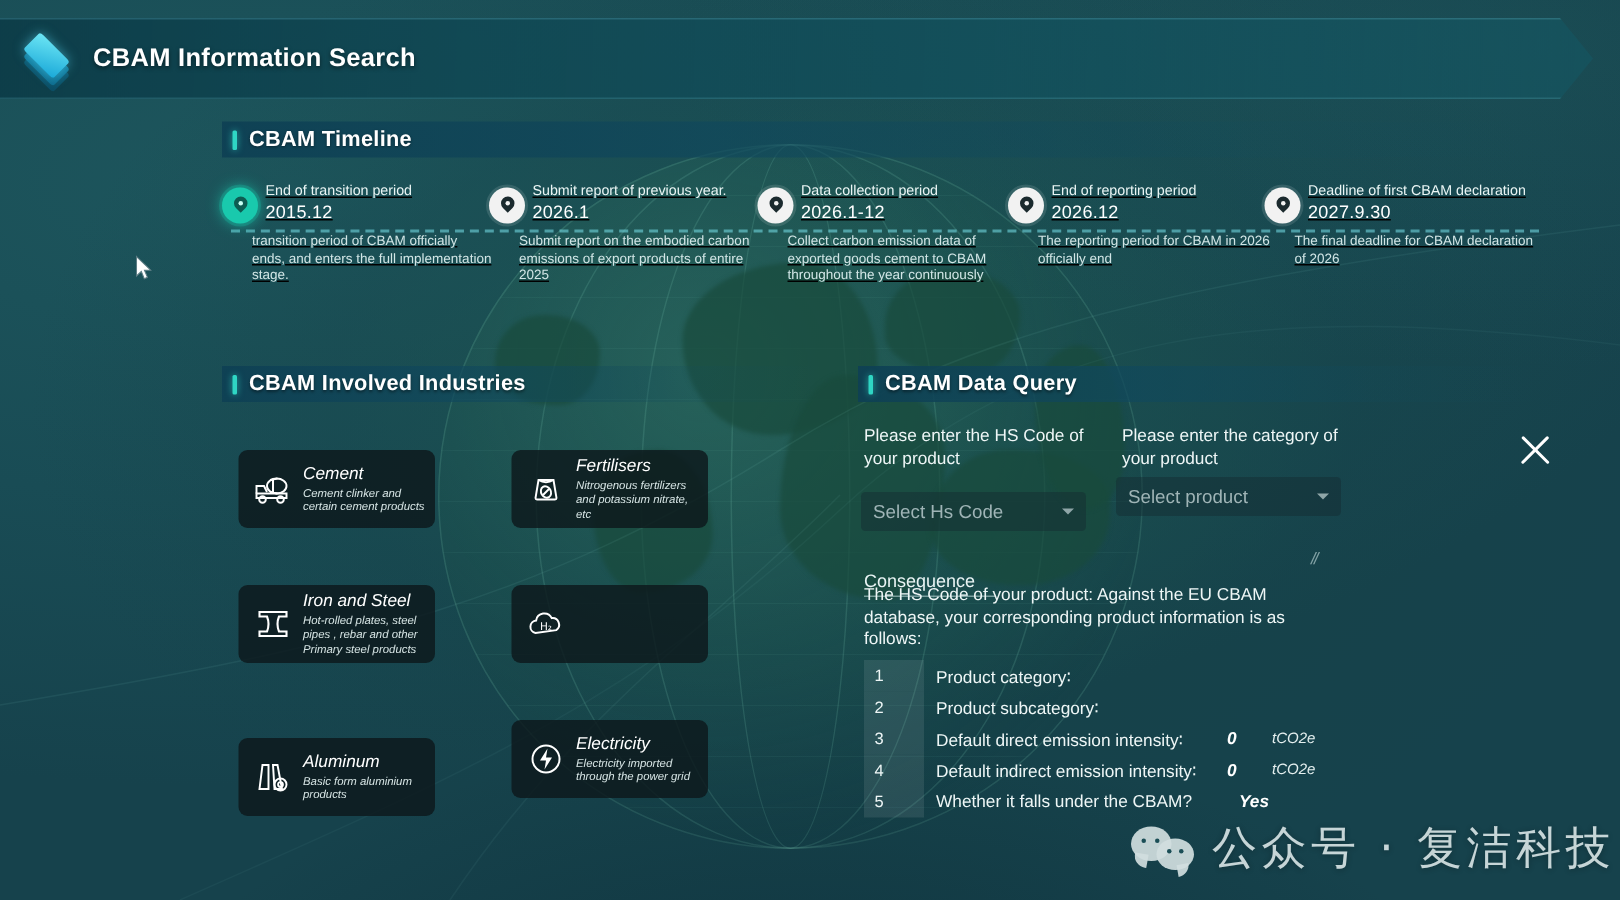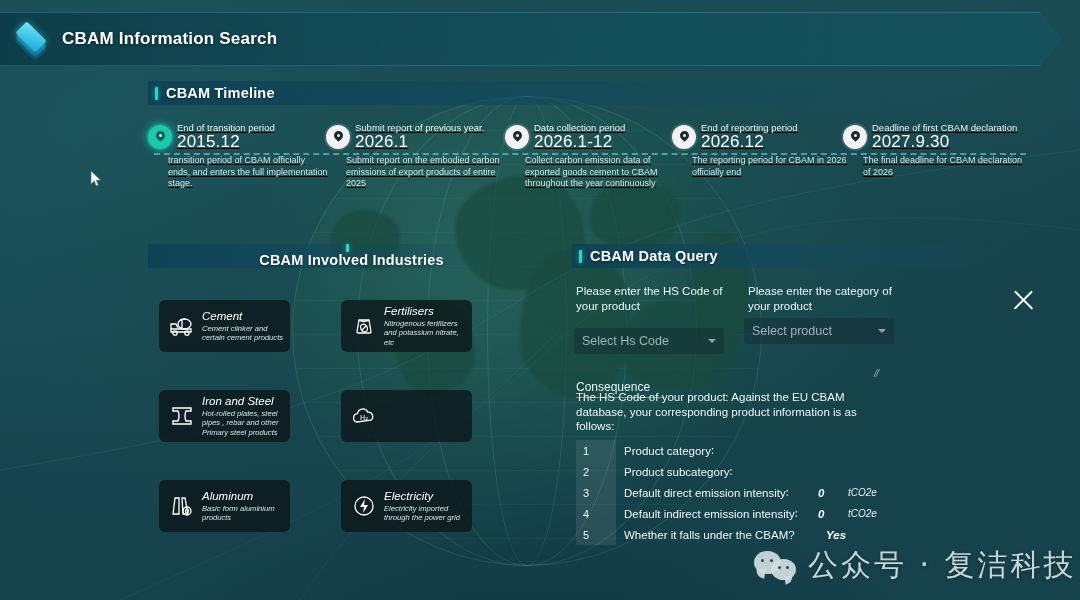--- a/index.html
+++ b/index.html
@@ -140,21 +140,21 @@
   .sec-head .bar {
     width: 3px; height: 13px; background: #2fd6c4; margin-right: 8px; border-radius: 1px;
     box-shadow: 0 0 5px rgba(47,214,196,0.7);
   }
   .sec-head .txt {
     color: #ffffff; font-size: 14.5px; font-weight: bold; letter-spacing: 0.2px;
     text-shadow: 0 1px 2px rgba(0,0,0,0.45);
   }
 
   #sec-timeline   { left: 148px; top: 81px;  width: 880px; }
-  #sec-industries { left: 148px; top: 244px; width: 400px; flex-direction: column; }
+  #sec-industries { left: 148px; top: 244px; width: 400px; }
   #sec-dataquery  { left: 572px; top: 244px; width: 456px; }
 
   
   .timeline { position: absolute; left: 148px; top: 122px; width: 890px; height: 72px; }
   .tl-line {
     position: absolute; left: 6px; top: 31px; width: 872px; height: 0;
     border-top: 2px dashed rgba(120,225,235,0.55);
   }
   .tl-item { position: absolute; top: 0; width: 180px; text-decoration: underline; }
   .tl-pin {
@@ -177,21 +177,21 @@
   }
   .tl-item.active .pin-glyph::before { background: #0d5c52; }
   .pin-glyph::after {
     content: ""; position: absolute; left: 3px; top: 2.6px;
     width: 3.4px; height: 3.4px; border-radius: 50%;
     background: #f2f2f2;
   }
   .tl-item.active .pin-glyph::after { background: #c9fff4; }
 
   .tl-title { margin-left: 29px; color: #eaf5f4; font-size: 9.5px; line-height: 12px; }
-  .tl-date  { margin-left: 29px; color: #ffffff; font-size: 17px; line-height: 15px; letter-spacing: 0.2px; }
+  .tl-date  { margin-left: 29px; color: #ffffff; font-size: 12px; line-height: 15px; letter-spacing: 0.2px; }
   .tl-desc  { margin-left: 20px; margin-top: 6px; color: #d2e6e6; font-size: 9px; line-height: 11.5px; width: 160px; }
 
   
   .card {
     position: absolute;
     width: 131px; height: 52px;
     background: rgba(12,22,26,0.80);
     border-radius: 6px;
     display: flex; align-items: center;
     padding: 0 8px;
@@ -436,21 +436,21 @@
 
 <div class="card" style="left:341px; top:390px;">
   <div class="ico">
     <svg width="26" height="22" viewBox="0 0 26 22" fill="none" stroke="#fff" stroke-width="1.3">
       <path d="M6 17 a4.2 4.2 0 0 1 0.4 -8.3 a5.5 5.5 0 0 1 10.4 -1.6 a4.4 4.4 0 0 1 3 8 z"></path>
       <text x="13" y="15" font-size="7" fill="#fff" stroke="none" text-anchor="middle" font-family="DejaVu Sans, sans-serif">H₂</text>
     </svg>
   </div>
 </div>
 
-<div class="card" style="left:159px; top:480px;">
+<div class="card" style="left:159px; top:492px;">
   <div class="ico">
     <svg width="24" height="24" viewBox="0 0 24 24" fill="none" stroke="#fff" stroke-width="1.3">
       <path d="M5 4 h4 v16 h-6 z"></path>
       <path d="M12 4 h3 l3 16 h-5 z"></path>
       <circle cx="17" cy="17" r="4"></circle>
         <circle cx="17" cy="17" r="1.6"></circle>
     </svg>
   </div>
   <div class="body">
     <div class="ttl">Aluminum</div>

